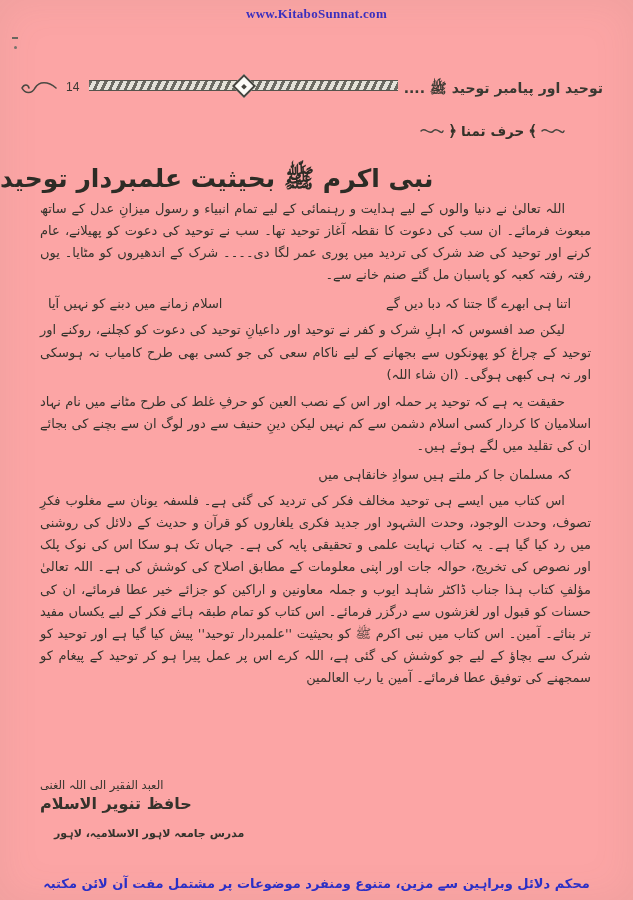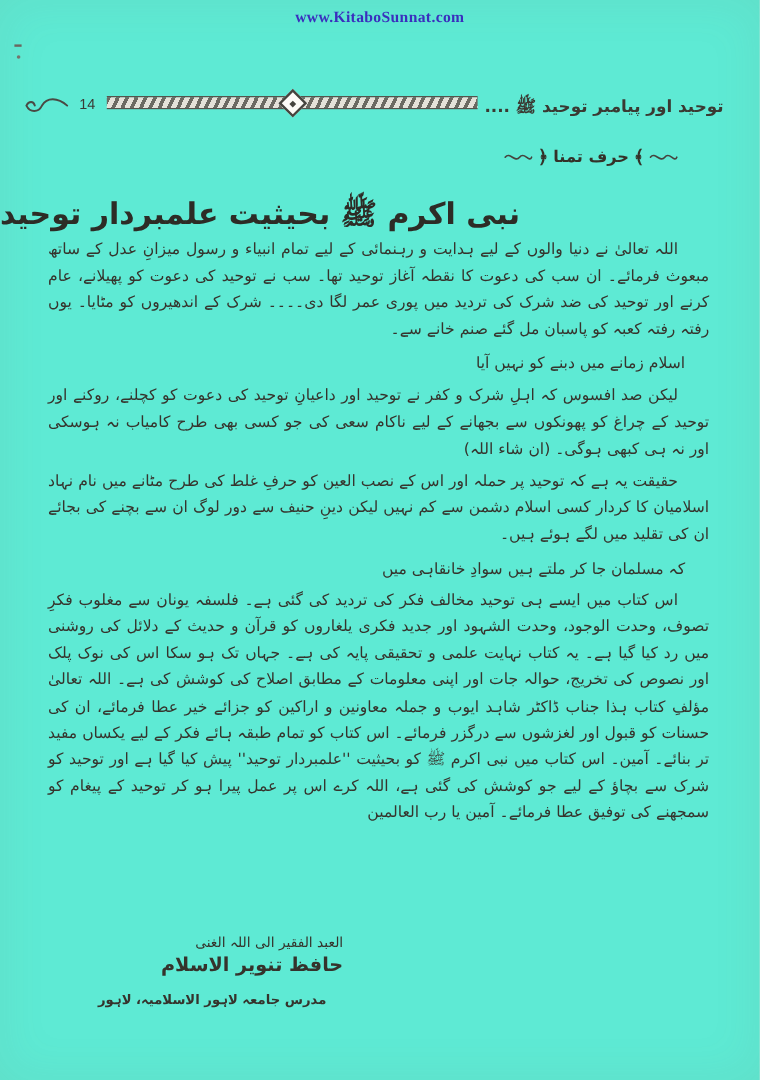--- a/index.html
+++ b/index.html
@@ -3,21 +3,21 @@
 <meta charset="utf-8">
 <style>
   html,body{margin:0;padding:0;}
   body{
     width:633px;height:900px;
     background:#efeeea;
     font-family:"DejaVu Sans",sans-serif;
   }
   .page{
     position:relative;width:633px;height:900px;overflow:hidden;
-    background:#5eead4;
+    background:#fca5a5;
     color:#33312b;
     box-shadow:inset 0 0 40px rgba(120,115,100,0.10);
   }
   
   .top-watermark{
     position:absolute;top:6px;left:0;width:100%;
     text-align:center;
     font-family:"Liberation Serif",serif;
     font-weight:bold;font-size:13px;letter-spacing:.3px;
     color:#3a2fbe;
@@ -74,22 +74,22 @@
     font-size:13px;line-height:1.7;color:#36342d;
   }
   .para{margin:0 0 5px 0;text-indent:26px;}
   .couplet{
     display:flex;justify-content:space-between;align-items:baseline;
     padding:2px 20px 4px 8px;direction:rtl;
   }
   .couplet span{white-space:nowrap;}
   
   .signature{
-    position:absolute;left:16px;bottom:46px;width:270px;
-    direction:rtl;text-align:right;color:#35332c;
+    position:absolute;left:40px;bottom:46px;width:270px;
+    direction:rtl;text-align:left;color:#35332c;
   }
   .sig-pre{font-size:11.5px;margin:0 0 2px 0;}
   .sig-name{font-size:16px;font-weight:bold;margin:0 0 3px 0;}
   .sig-post{font-size:11px;margin:14px;font-weight:bold;}
   
   .bottom-watermark{
     position:absolute;bottom:9px;left:0;width:100%;
     direction:rtl;text-align:center;
     font-size:13px;font-weight:bold;color:#2b2fc6;
   }
@@ -128,33 +128,35 @@
       <path d="M1 5 C 5 0, 9 10, 13 5 C 17 0, 21 10, 23 5" fill="none" stroke="#45443e" stroke-width="1.4" stroke-linecap="round"></path>
     </svg>
   </div>
 
   <h1 class="heading">نبی اکرم ﷺ بحیثیت علمبردار توحید</h1>
 
   <div class="body">
     <p class="para">اللہ تعالیٰ نے دنیا والوں کے لیے ہدایت و رہنمائی کے لیے تمام انبیاء و رسول میزانِ عدل کے ساتھ مبعوث فرمائے۔ ان سب کی دعوت کا نقطہ آغاز توحید تھا۔ سب نے توحید کی دعوت کو پھیلانے، عام کرنے اور توحید کی ضد شرک کی تردید میں پوری عمر لگا دی۔۔۔۔ شرک کے اندھیروں کو مٹایا۔ یوں رفتہ رفتہ کعبہ کو پاسبان مل گئے صنم خانے سے۔</p>
 
     <div class="couplet">
+      <span>اتنا ہی ابھرے گا جتنا کہ دبا دیں گے</span>
       <span>اسلام زمانے میں دبنے کو نہیں آیا</span>
     </div>
 
     <p class="para">لیکن صد افسوس کہ اہلِ شرک و کفر نے توحید اور داعیانِ توحید کی دعوت کو کچلنے، روکنے اور توحید کے چراغ کو پھونکوں سے بجھانے کے لیے ناکام سعی کی جو کسی بھی طرح کامیاب نہ ہوسکی اور نہ ہی کبھی ہوگی۔ (ان شاء اللہ)</p>
     <p class="para">حقیقت یہ ہے کہ توحید پر حملہ اور اس کے نصب العین کو حرفِ غلط کی طرح مٹانے میں نام نہاد اسلامیان کا کردار کسی اسلام دشمن سے کم نہیں لیکن دینِ حنیف سے دور لوگ ان سے بچنے کی بجائے ان کی تقلید میں لگے ہوئے ہیں۔</p>
 
     <div class="couplet">
       <span>کہ مسلمان جا کر ملتے ہیں سوادِ خانقاہی میں</span>
     </div>
 
     <p class="para">اس کتاب میں ایسے ہی توحید مخالف فکر کی تردید کی گئی ہے۔ فلسفہ یونان سے مغلوب فکرِ تصوف، وحدت الوجود، وحدت الشہود اور جدید فکری یلغاروں کو قرآن و حدیث کے دلائل کی روشنی میں رد کیا گیا ہے۔ یہ کتاب نہایت علمی و تحقیقی پایہ کی ہے۔ جہاں تک ہو سکا اس کی نوک پلک اور نصوص کی تخریج، حوالہ جات اور اپنی معلومات کے مطابق اصلاح کی کوشش کی ہے۔ اللہ تعالیٰ مؤلفِ کتاب ہذا جناب ڈاکٹر شاہد ایوب و جملہ معاونین و اراکین کو جزائے خیر عطا فرمائے، ان کی حسنات کو قبول اور لغزشوں سے درگزر فرمائے۔ اس کتاب کو تمام طبقہ ہائے فکر کے لیے یکساں مفید تر بنائے۔ آمین۔ اس کتاب میں نبی اکرم ﷺ کو بحیثیت ''علمبردار توحید'' پیش کیا گیا ہے اور توحید کو شرک سے بچاؤ کے لیے جو کوشش کی گئی ہے، اللہ کرے اس پر عمل پیرا ہو کر توحید کے پیغام کو سمجھنے کی توفیق عطا فرمائے۔ آمین یا رب العالمین</p>
   </div>
 
   <div class="signature">
     <p class="sig-pre">العبد الفقیر الی اللہ الغنی</p>
     <p class="sig-name">حافظ تنویر الاسلام</p>
     <p class="sig-post">مدرس جامعہ لاہور الاسلامیہ، لاہور</p>
   </div>
 
+  <div class="bottom-watermark">محکم دلائل وبراہین سے مزین، متنوع ومنفرد موضوعات پر مشتمل مفت آن لائن مکتبہ</div>
 
 </div>
 
 </body></html>

